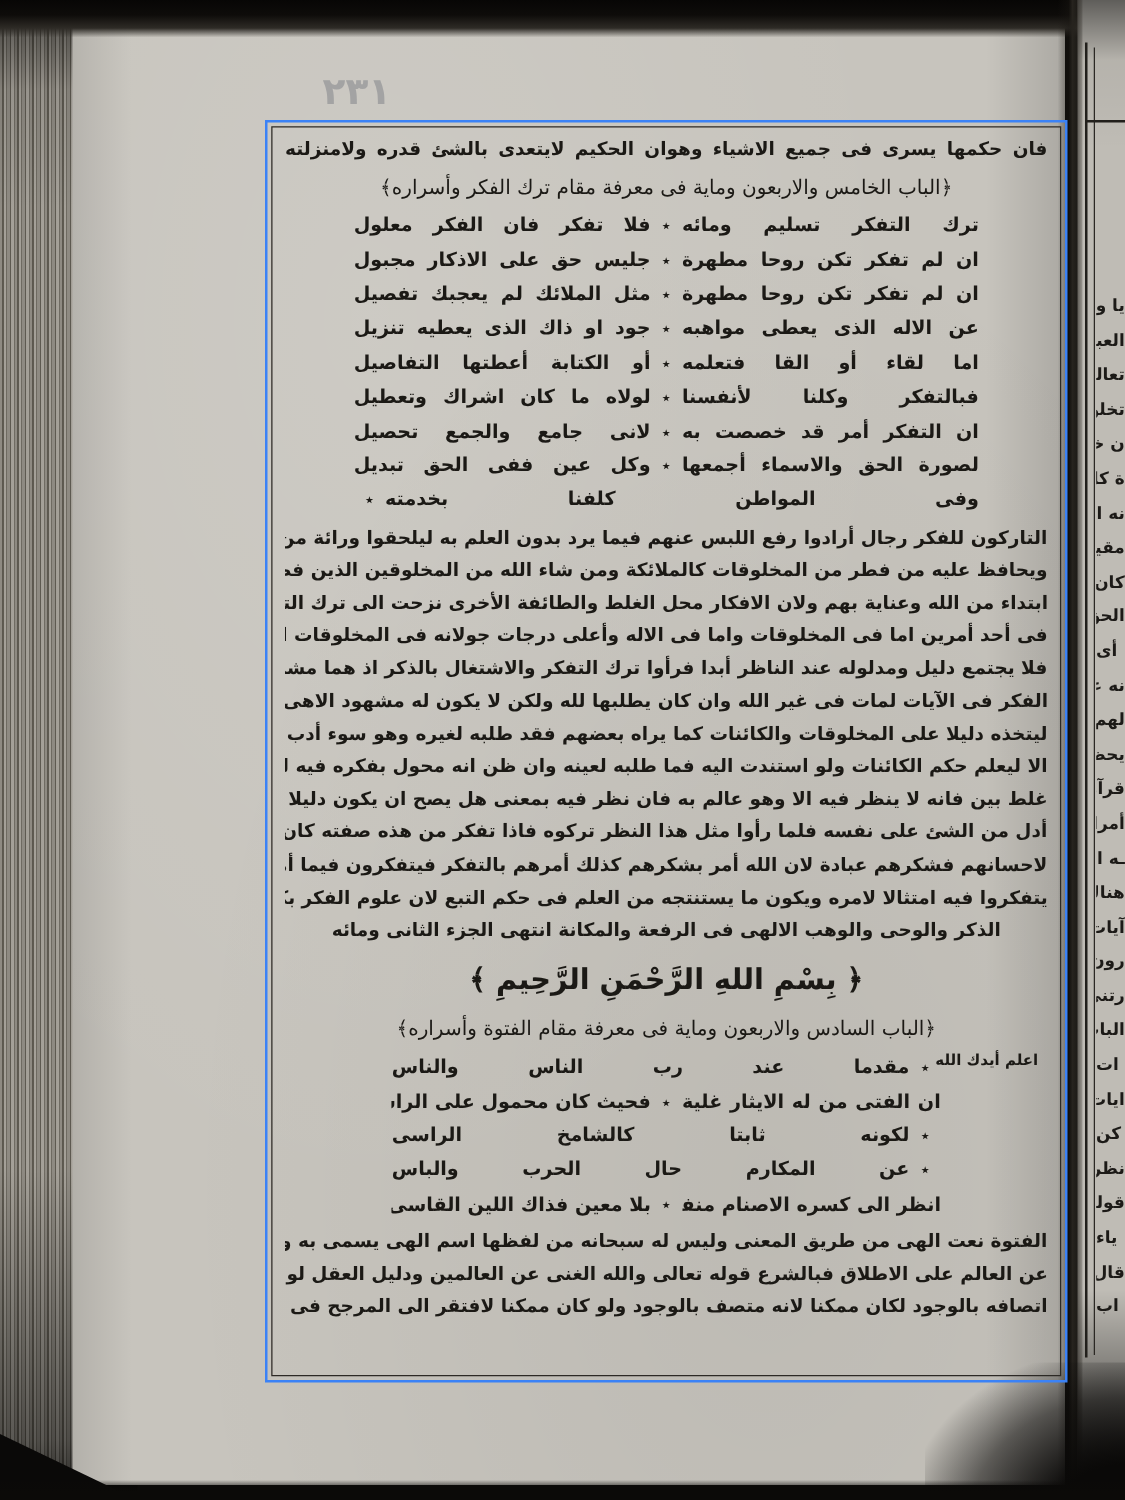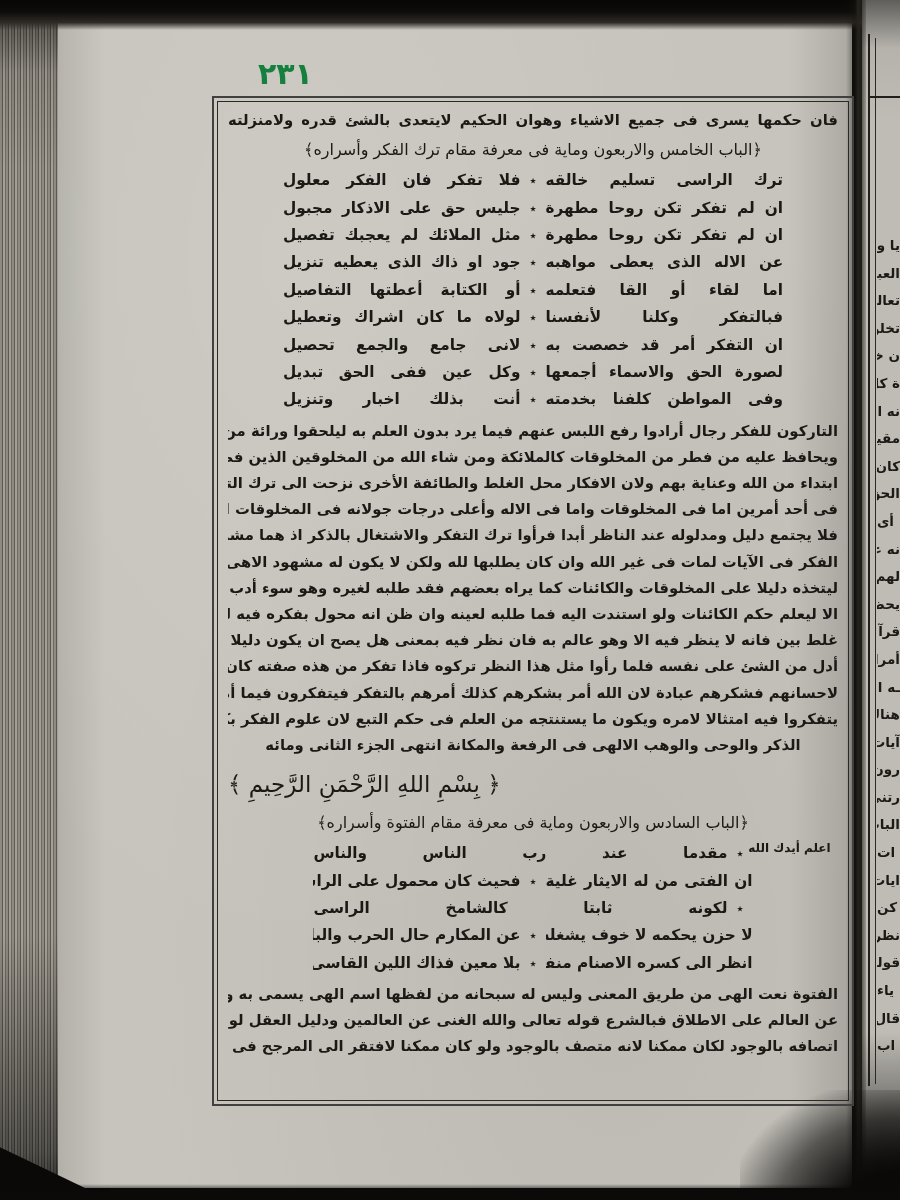--- a/index.html
+++ b/index.html
@@ -63,26 +63,26 @@
     background:linear-gradient(180deg,rgba(10,9,8,0) 0%,#0b0a08 55%);z-index:9;
   }
   .shadow-br{
     position:absolute;left:740px;top:1090px;width:160px;height:110px;
     background:radial-gradient(ellipse at 100% 115%,#0a0908 25%,rgba(10,9,8,.55) 55%,rgba(10,9,8,0) 78%);
     z-index:9;
   }
   
   .page-number{
     position:absolute;left:258px;top:56px;z-index:10;
-    font-size:30px;font-weight:bold;color:#15803d;letter-spacing:2px;
+    font-size:30px;font-weight:bold;color:#a3a3a3;letter-spacing:2px;
   }
   
   .main-frame{
     position:absolute;left:212px;top:96px;width:638px;height:1006px;
-    border:2px solid #404040;z-index:10;
+    border:2px solid #3b82f6;z-index:10;
   }
   .main-frame-inner{
     position:absolute;left:3px;top:3px;right:3px;bottom:3px;
     border:1px solid #2c2925;
     padding:5px 10px 4px 10px;
     direction:rtl;color:#1b1915;
     overflow:hidden;
   }
   
   .pline{
@@ -95,21 +95,21 @@
     white-space:nowrap;overflow:hidden;
   }
   .verses{margin:2px auto 4px auto;}
   .verses-1{width:82%;}
   .verses-2{width:72%;position:relative;}
   .couplet{display:flex;direction:rtl;align-items:baseline;font-size:15.3px;font-weight:bold;line-height:27.4px;height:27.4px;overflow:hidden;}
   .hemi{flex:1;text-align:justify;text-align-last:justify;white-space:nowrap;overflow:hidden;}
   .star{flex:0 0 auto;margin:0 9px;font-size:13px;}
   .prose-block{margin-top:3px;}
   .basmala{
-    text-align:left;font-size:23px;font-weight:normal;line-height:44px;height:46px;
+    text-align:center;font-size:23px;font-weight:bold;line-height:44px;height:46px;
     margin-top:4px;letter-spacing:1px;
   }
   .lead-in{
     position:absolute;right:-78px;top:1px;font-size:12px;font-weight:bold;white-space:nowrap;
   }
   .closing-note{text-align:left;text-align-last:center;}
 </style>
 </head>
 <body>
 
@@ -160,21 +160,21 @@
 
 <div class="main-frame">
   <div class="main-frame-inner">
 
     <div class="pline opening-line">فان حكمها يسرى فى جميع الاشياء وهوان الحكيم لايتعدى بالشئ قدره ولامنزلته</div>
 
     <div class="chapter-head">﴿الباب الخامس والاربعون وماية فى معرفة مقام ترك الفكر وأسراره﴾</div>
 
     <div class="verses verses-1">
       <div class="couplet">
-        <span class="hemi">ترك الراسى تسليم خالقه</span>
+        <span class="hemi">ترك التفكر تسليم ومائه</span>
         <span class="star">٭</span>
         <span class="hemi">فلا تفكر فان الفكر معلول</span>
       </div>
       <div class="couplet">
         <span class="hemi">ان لم تفكر تكن روحا مطهرة</span>
         <span class="star">٭</span>
         <span class="hemi">جليس حق على الاذكار مجبول</span>
       </div>
       <div class="couplet">
         <span class="hemi">ان لم تفكر تكن روحا مطهرة</span>
@@ -202,21 +202,20 @@
         <span class="hemi">لانى جامع والجمع تحصيل</span>
       </div>
       <div class="couplet">
         <span class="hemi">لصورة الحق والاسماء أجمعها</span>
         <span class="star">٭</span>
         <span class="hemi">وكل عين ففى الحق تبديل</span>
       </div>
       <div class="couplet">
         <span class="hemi">وفى المواطن كلفنا بخدمته</span>
         <span class="star">٭</span>
-        <span class="hemi">أنت بذلك اخبار وتنزيل</span>
       </div>
     </div>
 
     <div class="prose-block">
       <div class="pline">التاركون للفكر رجال أرادوا رفع اللبس عنهم فيما يرد بدون العلم به ليلحقوا ورائة من قيل فيه وما ينطق عن الهوى</div>
       <div class="pline">ويحافظ عليه من فطر من المخلوقات كالملائكة ومن شاء الله من المخلوقين الذين فطر واعلى العلم بالله والموحى اليهم</div>
       <div class="pline">ابتداء من الله وعناية بهم ولان الافكار محل الغلط والطائفة الأخرى نزحت الى ترك التفكر لان التفكر جولان</div>
       <div class="pline">فى أحد أمرين اما فى المخلوقات واما فى الاله وأعلى درجات جولانه فى المخلوقات ان يتخذها دليلا والمدلول يضاد الدليل</div>
       <div class="pline">فلا يجتمع دليل ومدلوله عند الناظر أبدا فرأوا ترك التفكر والاشتغال بالذكر اذ هما مشر وعان فانه لو مات فى حال</div>
       <div class="pline">الفكر فى الآيات لمات فى غير الله وان كان يطلبها لله ولكن لا يكون له مشهود الاهى وان كان جولانه فى الاله</div>
@@ -242,21 +241,20 @@
       <div class="couplet">
         <span class="hemi">ان الفتى من له الايثار غلية</span>
         <span class="star">٭</span>
         <span class="hemi">فحيث كان محمول على الراس</span>
       </div>
       <div class="couplet">
         <span class="star">٭</span>
         <span class="hemi">لكونه ثابتا كالشامخ الراسى</span>
       </div>
       <div class="couplet">
-        <span class="hemi">لا حزن يحكمه لا خوف يشغله</span>
         <span class="star">٭</span>
         <span class="hemi">عن المكارم حال الحرب والباس</span>
       </div>
       <div class="couplet">
         <span class="hemi">انظر الى كسره الاصنام منفردا</span>
         <span class="star">٭</span>
         <span class="hemi">بلا معين فذاك اللين القاسى</span>
       </div>
     </div>
 

